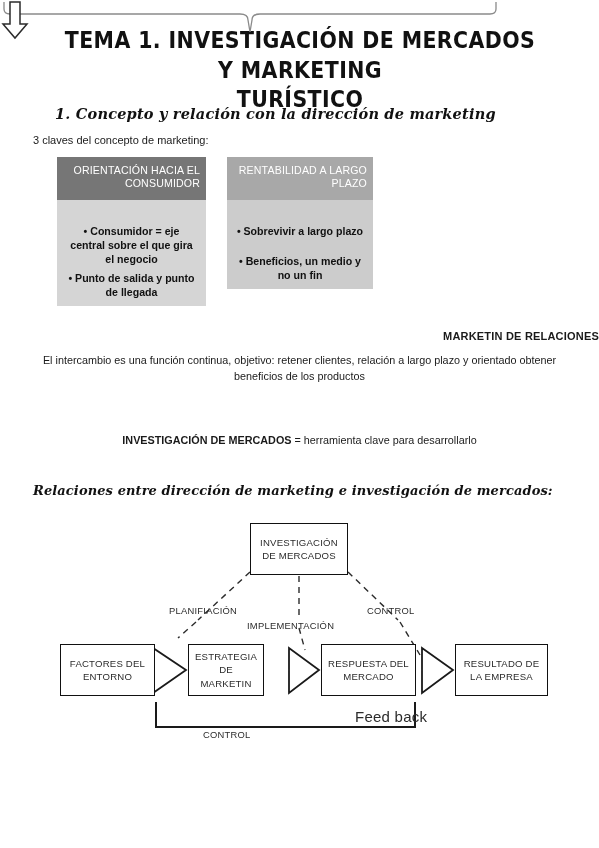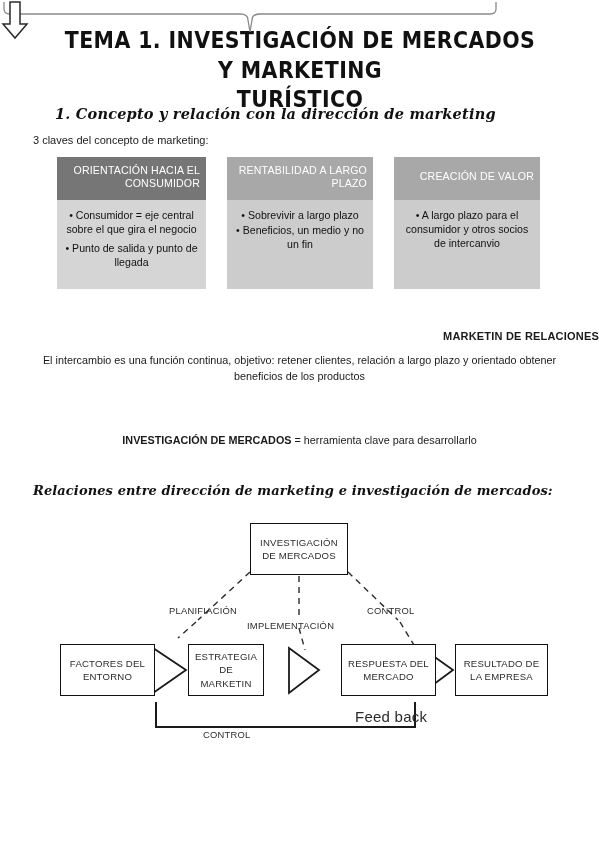--- a/index.html
+++ b/index.html
@@ -74,21 +74,21 @@
     padding: 8px 8px 6px 8px;
     font-size: 10.6px;
     line-height: 1.33;
     text-align: center;
     color: #111;
   }
   .cbox-1 .cbox-body { background: #d5d5d5; }
   .cbox-2 .cbox-body { background: #cccccc; }
   .cbox-3 .cbox-body { background: #cccccc; }
 
-  .bullet-line { margin: 0 0 1px 0; }
+  .bullet-line { margin: 16px 0 1px 0; font-weight: bold; }
   .bullet-line.gap { margin-top: 5px; }
 
   
   .brace { position: absolute; left: 40px; top: 290px; width: 500px; height: 40px; }
 
   .mkt-title {
     position: absolute; left: 0; top: 330px; width: 599px;
     text-align: right; font-weight: bold; font-size: 11px;
     letter-spacing: .2px;
   }
@@ -124,21 +124,21 @@
     display: flex; align-items: center; justify-content: center;
     text-align: center;
     font-size: 9.6px;
     line-height: 1.38;
     color: #2b2b2b;
     letter-spacing: .2px;
   }
   .dbox-top    { left: 250px; top: 13px;  width: 98px;  height: 52px; }
   .dbox-f1     { left: 60px;  top: 134px; width: 95px;  height: 52px; }
   .dbox-f2     { left: 188px; top: 134px; width: 76px;  height: 52px; justify-content: center; }
-  .dbox-f3     { left: 321px; top: 134px; width: 95px;  height: 52px; margin-left: 20px; }
+  .dbox-f3     { left: 321px; top: 134px; width: 95px;  height: 52px; }
   .dbox-f4     { left: 455px; top: 134px; width: 93px;  height: 52px; }
 
   .dlabel {
     position: absolute;
     font-size: 9.4px;
     color: #2b2b2b;
     letter-spacing: .25px;
     white-space: nowrap;
   }
   .lbl-plan { left: 163px; top: 95px; margin-left: 6px; }
@@ -172,26 +172,20 @@
   </div>
 
   <div class="cbox cbox-2">
     <div class="cbox-head">RENTABILIDAD A LARGO PLAZO</div>
     <div class="cbox-body">
       <div class="bullet-line">• Sobrevivir a largo plazo</div>
       <div class="bullet-line">• Beneficios, un medio y no un fin</div>
     </div>
   </div>
 
-  <div class="cbox cbox-3">
-    <div class="cbox-head">CREACIÓN DE VALOR</div>
-    <div class="cbox-body">
-      <div class="bullet-line">• A largo plazo para el consumidor y otros socios de intercanvio</div>
-    </div>
-  </div>
 
 </div>
 
 <svg class="ov brace" width="500" height="40" viewBox="0 0 500 40">
   <path d="M 4 2 L 4 9 Q 4 14 10 14 L 240 14 Q 248 14 248 20 L 250 32 L 252 20 Q 252 14 260 14 L 490 14 Q 496 14 496 9 L 496 2" fill="none" stroke="#8a8a8a" stroke-width="1.3"></path>
 </svg>
 
 <div class="mkt-title">MARKETIN DE RELACIONES</div>
 <div class="mkt-para">El intercambio es una función continua, objetivo: retener clientes, relación a largo plazo y orientado obtener beneficios de los productos</div>
 

